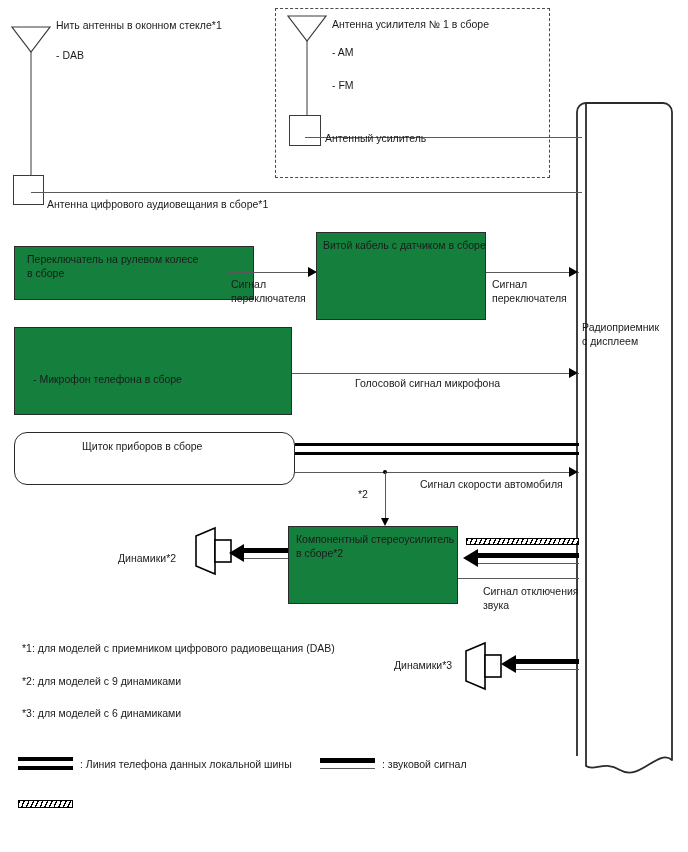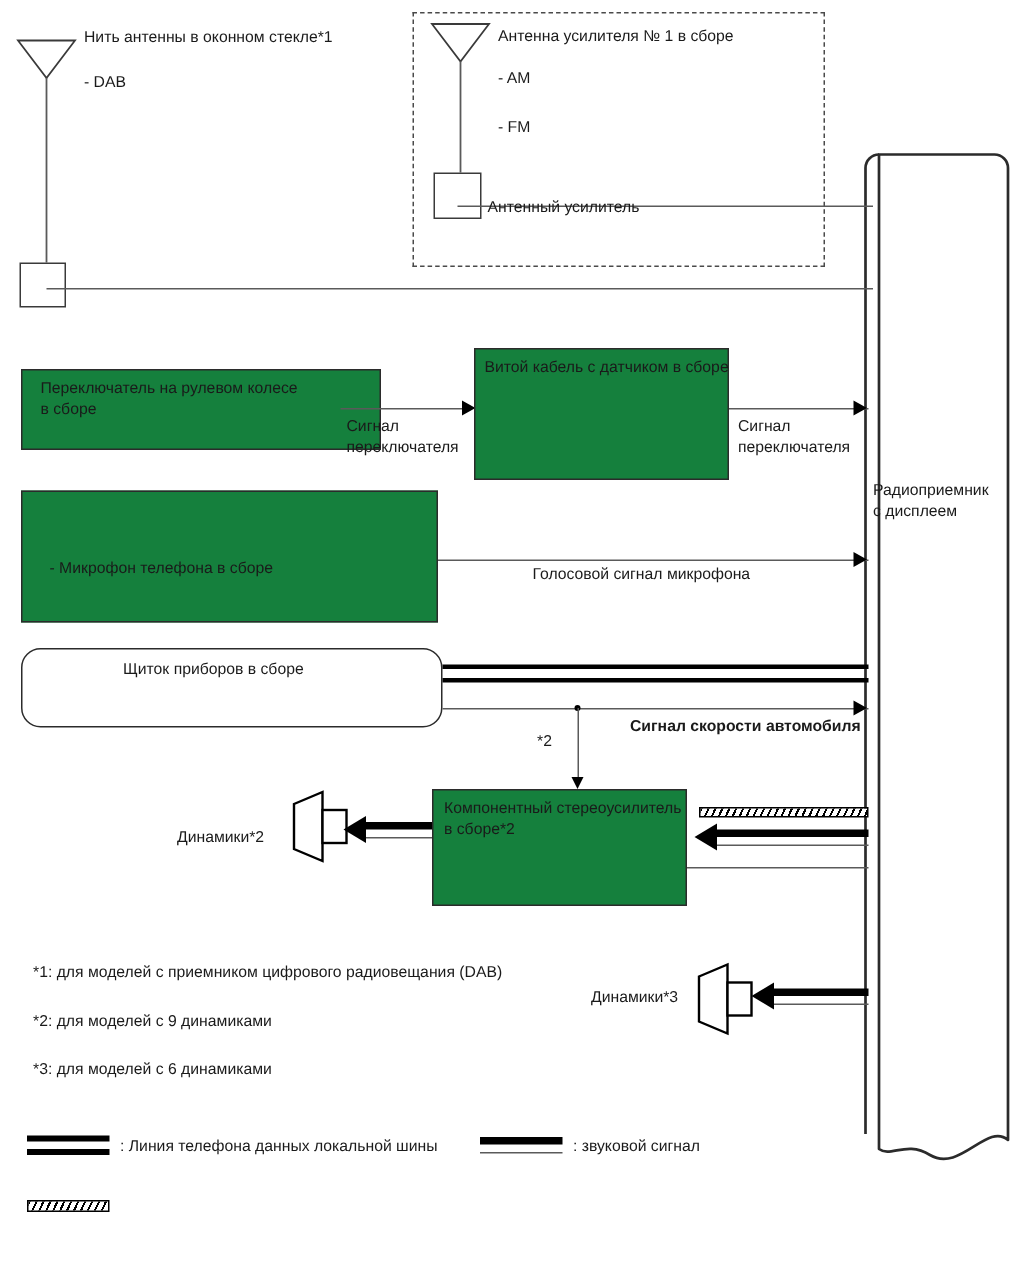--- a/index.html
+++ b/index.html
@@ -142,20 +142,21 @@
   <div class="lbl" style="left:332px; top:17px;">Антенна усилителя № 1 в сборе</div>
   <div class="lbl" style="left:332px; top:45px;">- AM</div>
   <div class="lbl" style="left:332px; top:78px;">- FM</div>
 
   <div class="smallbox" style="left:289px; top:115px; width:32px; height:31px;"></div>
   <div class="hline" style="left:305px; top:137px; width:277px;"></div>
   <div class="lbl" style="left:325px; top:131px;">Антенный усилитель</div>
 
   <div class="smallbox" style="left:13px; top:175px; width:31px; height:30px;"></div>
   <div class="hline" style="left:31px; top:192px; width:551px;"></div>
+  <div class="lbl" style="left:47px; top:197px;">Антенна цифрового аудиовещания в сборе*1</div>
 
   <div class="box" style="left:14px; top:246px; width:240px; height:54px;">
     <div class="lbl" style="left:12px; top:5px; position:absolute;">Переключатель на рулевом колесе
 в сборе</div>
   </div>
 
   <div class="hline" style="left:227px; top:272px; width:83px;"></div>
   <div class="arrow-r" style="left:308px; top:267px;"></div>
   <div class="lbl" style="left:231px; top:277px;">Сигнал
 переключателя</div>
@@ -182,39 +183,41 @@
 
   <div class="box-round" style="left:14px; top:432px; width:281px; height:53px;">
     <div class="lbl" style="left:51px; top:6px; position:absolute;margin-left:16px;">Щиток приборов в сборе</div>
   </div>
 
   <div class="thickbar" style="left:295px; top:443px; width:284px; height:3px;"></div>
   <div class="thickbar" style="left:295px; top:452px; width:284px; height:3px;"></div>
 
   <div class="hline" style="left:295px; top:472px; width:284px;"></div>
   <div class="arrow-r" style="left:569px; top:467px;"></div>
-  <div class="lbl" style="left:420px; top:477px;font-weight:bold;">Сигнал скорости автомобиля</div>
+  <div class="lbl" style="left:420px; top:477px;">Сигнал скорости автомобиля</div>
 
   <div class="dot" style="left:383px; top:470px;"></div>
   <div class="vline" style="left:385px; top:472px; height:48px;"></div>
   <div class="arrow-d" style="left:380.5px; top:518px;"></div>
   <div class="lbl" style="left:358px; top:487px;">*2</div>
 
   <div class="box" style="left:288px; top:526px; width:170px; height:78px;">
     <div class="lbl" style="left:7px; top:5px; position:absolute;">Компонентный стереоусилитель
 в сборе*2</div>
   </div>
 
   <div class="hatch" style="left:466px; top:538px; width:113px; height:7px;"></div>
 
   <div class="thickbar" style="left:478px; top:553px; width:101px; height:5px;"></div>
   <div class="hline" style="left:478px; top:563px; width:101px;"></div>
   <div class="arrow-l" style="left:463px; top:549px;"></div>
 
   <div class="hline" style="left:458px; top:578px; width:121px;"></div>
+  <div class="lbl" style="left:483px; top:584px;">Сигнал отключения
+звука</div>
 
   <div class="thickbar" style="left:244px; top:548px; width:44px; height:5px;"></div>
   <div class="hline" style="left:244px; top:558px; width:44px;"></div>
   <div class="arrow-l" style="left:229px; top:544px;"></div>
   <div class="lbl" style="left:118px; top:551px;">Динамики*2</div>
 
   <div class="thickbar" style="left:516px; top:659px; width:63px; height:5px;"></div>
   <div class="hline" style="left:516px; top:669px; width:63px;"></div>
   <div class="arrow-l" style="left:501px; top:655px;"></div>
   <div class="lbl" style="left:394px; top:658px;">Динамики*3</div>

